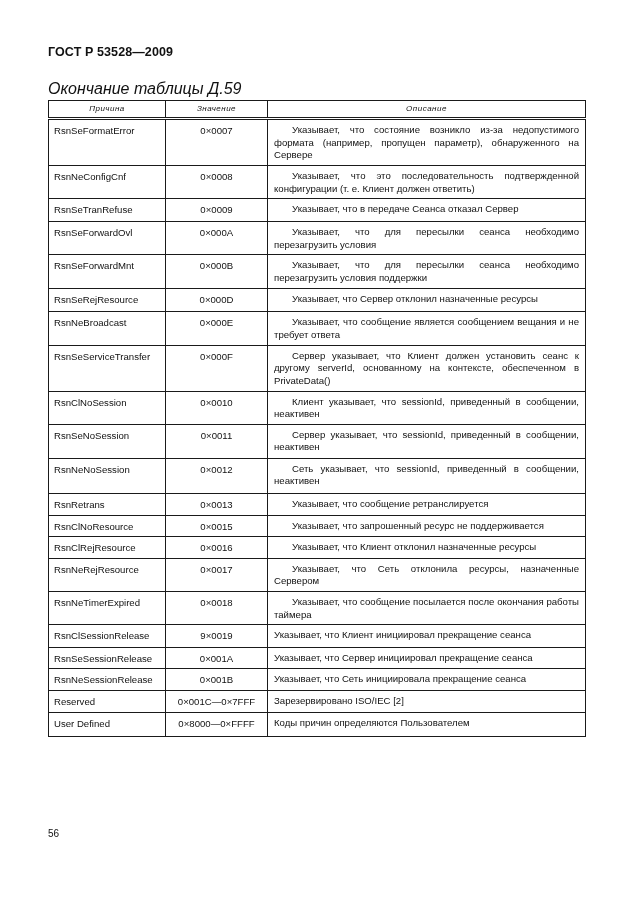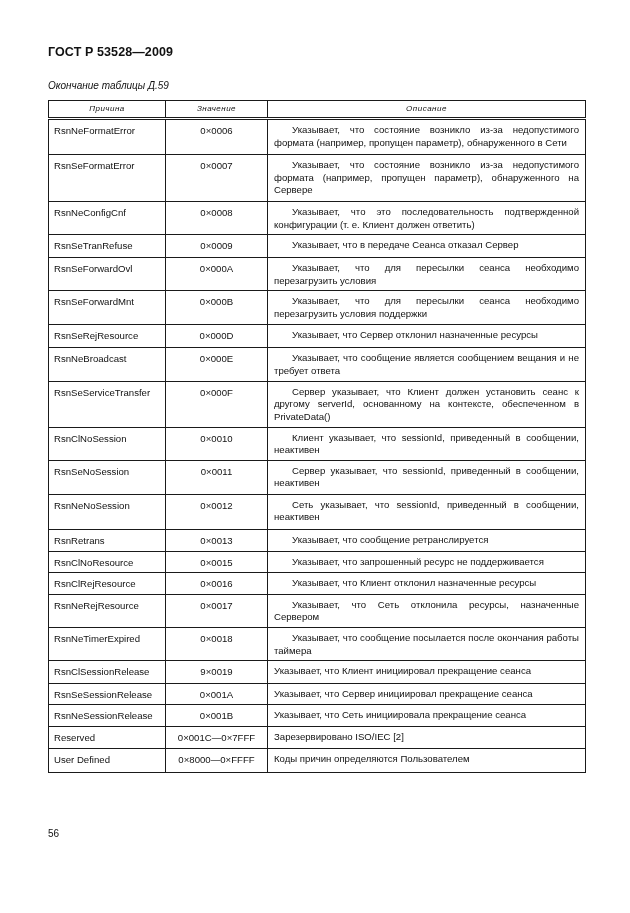--- a/index.html
+++ b/index.html
@@ -1,19 +1,19 @@
 <!DOCTYPE html>
 <html><head>
 <meta charset="utf-8">
 <style>
   html, body { margin: 0; padding: 0; background: #ffffff; }
   body { width: 630px; height: 913px; position: relative; overflow: hidden;
          font-family: "Liberation Sans", sans-serif; color: #111; }
   .doc-id { position: absolute; left: 48px; top: 45px; font-size: 12.5px; font-weight: bold; letter-spacing: 0.1px; }
-  .caption { position: absolute; left: 48px; top: 80px; font-size: 10px; font-style: italic; }
+  .caption { position: absolute; left: 48px; top: 80px; font-size: 16px; font-style: italic; }
   table.t { position: absolute; left: 48px; top: 100px; width: 537px; border-collapse: collapse; table-layout: fixed;
             font-size: 9.6px; line-height: 12.6px; }
   table.t td, table.t th { border: 1px solid #1a1a1a; vertical-align: top; padding: 0; }
   table.t th { font-weight: normal; font-size: 8px; letter-spacing: 0.5px; height: 16px; vertical-align: middle; text-align: center; }
   table.t thead tr { border-bottom: 3px double #1a1a1a; font-style: italic; }
   table.t thead th { border-bottom: 3px double #1a1a1a; }
   .c1 { width: 117px; }
   .c2 { width: 102px; }
   .c3 { width: 318px; }
   td.name { padding: 5px 4px 0 5px !important; }
@@ -36,25 +36,20 @@
       <col class="c3">
   </colgroup>
   <thead>
     <tr>
       <th>Причина</th>
       <th>Значение</th>
       <th>Описание</th>
     </tr>
   </thead>
   <tbody id="tbody">
-      <tr style="height: 36px;">
-        <td class="name">RsnNeFormatError</td>
-        <td class="val">0×0006</td>
-        <td class="desc"><span class="ind"></span><span>Указывает, что состояние возникло из-за недопустимого формата (например, пропущен параметр), обнаруженного в Сети</span></td>
-      </tr>
       <tr style="height: 47px;">
         <td class="name">RsnSeFormatError</td>
         <td class="val">0×0007</td>
         <td class="desc"><span class="ind"></span><span>Указывает, что состояние возникло из-за недопустимого формата (например, пропущен параметр), обнаруженного на Сервере</span></td>
       </tr>
       <tr style="height: 33px; padding-left: 27px;">
         <td class="name">RsnNeConfigCnf</td>
         <td class="val">0×0008</td>
         <td class="desc"><span class="ind"></span><span>Указывает, что это последовательность подтвержденной конфигурации (т. е. Клиент должен ответить)</span></td>
       </tr>

